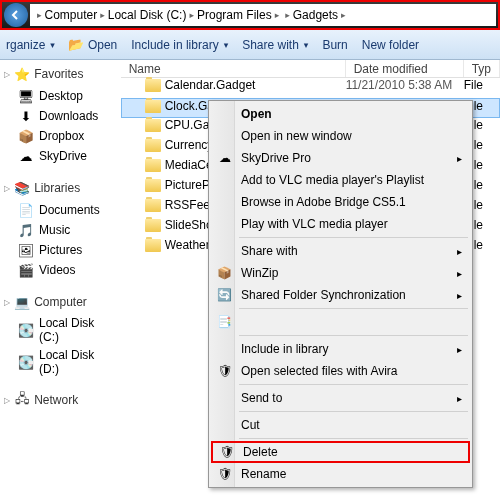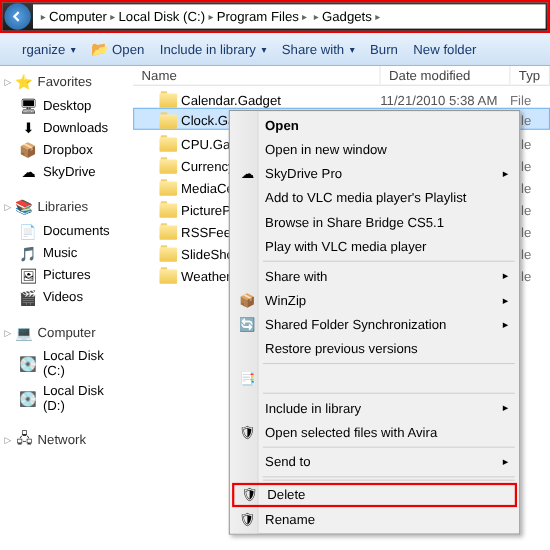--- a/index.html
+++ b/index.html
@@ -4,42 +4,42 @@
 <style>
 * { margin: 0; padding: 0; box-sizing: border-box; font-family: "Segoe UI", Tahoma, sans-serif; font-size: 12px; }
 body { background: #fff; width: 500px; height: 500px; overflow: hidden; position: relative; }
 
 .addr-bar { height: 30px; background: linear-gradient(#3a3a3a, #1a1a1a); border: 2px solid #e00; display: flex; align-items: center; padding: 2px; }
 .nav-btn { width: 24px; height: 24px; border-radius: 50%; background: radial-gradient(#5aa0e0, #2060a0); margin-right: 2px; display: flex; align-items: center; justify-content: center; color: #fff; }
 .crumb-wrap { flex: 1; height: 22px; background: #fff; display: flex; align-items: center; padding: 0 4px; overflow: hidden; }
 .crumb { display: flex; align-items: center; white-space: nowrap; color: #000; }
 .crumb-sep { margin: 0 3px; color: #666; font-size: 9px; }
 
-.toolbar { height: 30px; background: linear-gradient(#e8f2fc, #cde1f5); border-bottom: 1px solid #a0b8d0; display: flex; align-items: center; padding: 0 20px; gap: 14px; color: #1a3a6e; }
+.toolbar { height: 30px; background: linear-gradient(#e8f2fc, #cde1f5); border-bottom: 1px solid #a0b8d0; display: flex; align-items: center; padding: 0 6px; gap: 14px; color: #1a3a6e; }
 .tool-item { display: flex; align-items: center; gap: 3px; cursor: default; }
 .tool-drop::after { content: "▾"; font-size: 9px; margin-left: 2px; }
 
 .main { display: flex; height: calc(500px - 60px); }
 .sidebar { width: 130px; background: #fff; padding: 6px 4px; overflow: hidden; }
 .side-sect { margin-bottom: 14px; }
 .side-hdr { display: flex; align-items: center; gap: 4px; font-size: 11px; color: #333; margin-bottom: 4px; }
 .side-hdr::before { content: "▷"; font-size: 8px; color: #888; }
 .side-item { display: flex; align-items: center; gap: 5px; padding: 2px 0 2px 14px; color: #000; }
 .ico { width: 16px; height: 16px; display: inline-flex; align-items: center; justify-content: center; font-size: 13px; }
 
 .content { flex: 1; background: #fff; position: relative; }
 .col-hdrs { height: 18px; border-bottom: 1px solid #e0e0e0; display: flex; align-items: center; }
 .col-hdr { padding: 0 8px; color: #444; border-right: 1px solid #e8e8e8; height: 100%; display: flex; align-items: center; }
 .col-name { width: 225px; }
 .col-date { width: 118px; }
-.file-row { height: 20px; display: flex; align-items: flex-end; padding-left: 24px; }
+.file-row { height: 20px; display: flex; align-items: flex-start; padding-left: 24px; }
 .file-row.sel { background: #cde6ff; border: 1px solid #7ab8f0; padding-left: 23px; }
 .file-cell-name { width: 201px; display: flex; align-items: center; gap: 4px; }
 .file-cell-date { width: 118px; color: #555; }
-.file-cell-type { color: #737373; }
+.file-cell-type { color: #000000; }
 .folder-ico { width: 16px; height: 13px; background: linear-gradient(#ffe9a0, #f0c850); border-radius: 1px; position: relative; }
 .folder-ico::before { content: ""; position: absolute; top: -2px; left: 1px; width: 6px; height: 2px; background: #f0d070; border-radius: 1px 1px 0 0; }
 
 .ctx-menu { position: absolute; left: 208px; top: 100px; width: 265px; background: #f0f0f0; border: 1px solid #979797; box-shadow: 2px 2px 4px rgba(0,0,0,.3); padding: 2px; }
 .ctx-item { height: 22px; display: flex; align-items: center; padding-left: 30px; position: relative; }
 .ctx-sub::after { content: "▸"; position: absolute; right: 8px; font-size: 10px; }
 .ctx-sep { height: 1px; background: #d0d0d0; margin: 2px 2px 2px 28px; }
 .ctx-ico { position: absolute; left: 6px; width: 16px; height: 16px; display: flex; align-items: center; justify-content: center; font-size: 12px; }
 .ctx-strip { position: absolute; left: 0; top: 0; bottom: 0; width: 26px; background: linear-gradient(to right, #f0f0f0, #e6e6e6); border-right: 1px solid #d8d8d8; }
 .ctx-delete { border: 2px solid #e00; }
@@ -240,57 +240,57 @@
       <span>Open in new window</span>
     </div>
     <div class="ctx-item ctx-sub">
       <span class="ctx-ico">☁</span>
       <span>SkyDrive Pro</span>
     </div>
     <div class="ctx-item">
       <span>Add to VLC media player's Playlist</span>
     </div>
     <div class="ctx-item">
-      <span>Browse in Share Bridge CS5.1</span>
+      <span>Browse in Adobe Bridge CS5.1</span>
     </div>
     <div class="ctx-item">
       <span>Play with VLC media player</span>
     </div>
     <div class="ctx-sep"></div>
     <div class="ctx-item ctx-sub">
       <span>Share with</span>
     </div>
     <div class="ctx-item ctx-sub">
       <span class="ctx-ico">📦</span>
       <span>WinZip</span>
     </div>
     <div class="ctx-item ctx-sub">
       <span class="ctx-ico">🔄</span>
       <span>Shared Folder Synchronization</span>
     </div>
-    <div class="ctx-item">
-      <span>Restore previous versions</span>
-    </div>
     <div class="ctx-sep"></div>
     <div class="ctx-item">
       <span class="ctx-ico">📑</span>
     </div>
     <div class="ctx-sep"></div>
     <div class="ctx-item ctx-sub">
       <span>Include in library</span>
     </div>
     <div class="ctx-item">
       <span class="ctx-ico">🛡</span>
       <span>Open selected files with Avira</span>
     </div>
     <div class="ctx-sep"></div>
     <div class="ctx-item ctx-sub">
       <span>Send to</span>
     </div>
     <div class="ctx-sep"></div>
+    <div class="ctx-item">
+      <span>Cut</span>
+    </div>
     <div class="ctx-sep"></div>
     <div class="ctx-item ctx-delete">
       <span class="ctx-ico">🛡</span>
       <span>Delete</span>
     </div>
     <div class="ctx-item">
       <span class="ctx-ico">🛡</span>
       <span>Rename</span>
     </div>
   </div>

